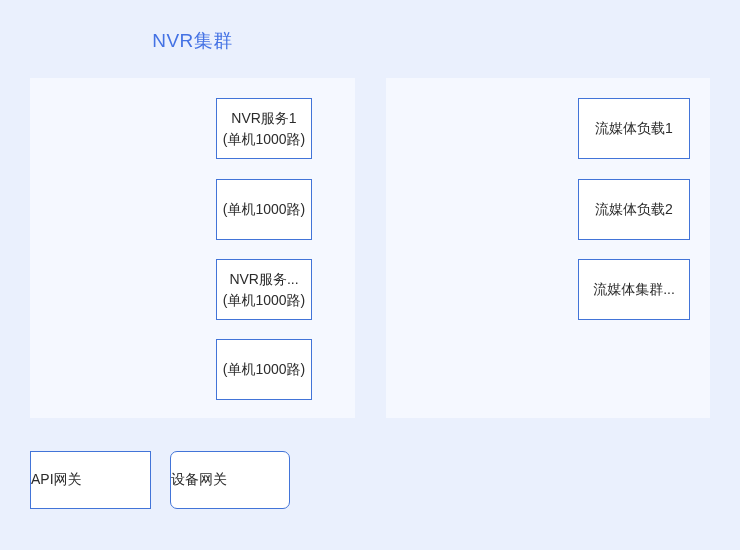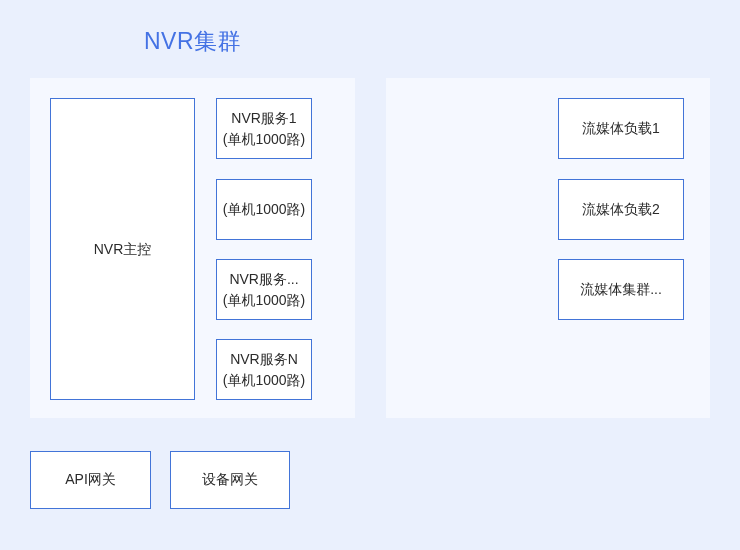--- a/index.html
+++ b/index.html
@@ -24,21 +24,21 @@
   .cluster {
     position: absolute;
   }
   .cluster-title {
     position: absolute;
     top: 0;
     left: 0;
     width: 100%;
     text-align: center;
     color: #4472e4;
-    font-size: 23px;
+    font-size: 19px;
     line-height: 24px;
     letter-spacing: 0.5px;
     white-space: nowrap;
   }
   .cluster-panel {
     position: absolute;
     top: 49px;
     left: 0;
     width: 100%;
     height: 340px;
@@ -78,62 +78,56 @@
   .leaf-box {
     left: 186px;
     width: 96px;
     height: 61px;
   }
   .leaf-box.i0 { top: 20px; }
   .leaf-box.i1 { top: 101px; }
   .leaf-box.i2 { top: 181px; }
   .leaf-box.i3 { top: 261px; }
 
-  .cluster.right .leaf-box { left: 172px; width: 126px; }
+  .cluster.right .leaf-box { left: 192px; width: 112px; }
 
   
   .gateway-row {
     position: absolute;
     left: 30px;
     top: 451px;
     height: 58px;
   }
   .gateway-box {
     position: absolute;
     top: 0;
     height: 58px;
     background: #ffffff;
     border: 1px solid #4274d8;
     box-sizing: border-box;
     display: flex;
     align-items: center;
-    justify-content: center;
     color: #2b2b2b;
     font-size: 14px;
     white-space: nowrap;
   }
   .gateway-box.g0 { left: 0px;   width: 121px; }
-  .gateway-box.g1 { left: 140px; width: 120px; }
+  .gateway-box.g1 { left: 140px; width: 120px; border-radius: 7px; }
 </style>
 </head>
 <body>
 
 <div class="canvas">
 
   <div class="cluster left" style="left:30px; top:29px; width:325px; height:390px;">
 
     <div class="cluster-title">NVR集群</div>
 
     <div class="cluster-panel">
 
-      <div class="box master-box">
-        <span class="lines">
-          <span class="line">NVR主控</span>
-        </span>
-      </div>
 
       <div class="box leaf-box i0">
         <span class="lines">
           <span class="line">NVR服务1</span>
           <span class="line">(单机1000路)</span>
         </span>
       </div>
 
       <div class="box leaf-box i1">
         <span class="lines">
@@ -143,21 +137,20 @@
 
       <div class="box leaf-box i2">
         <span class="lines">
           <span class="line">NVR服务...</span>
           <span class="line">(单机1000路)</span>
         </span>
       </div>
 
       <div class="box leaf-box i3">
         <span class="lines">
-          <span class="line">NVR服务N</span>
           <span class="line">(单机1000路)</span>
         </span>
       </div>
 
     </div>
   </div>
 
   <div class="cluster right" style="left:386px; top:29px; width:324px; height:390px;">
 
 

